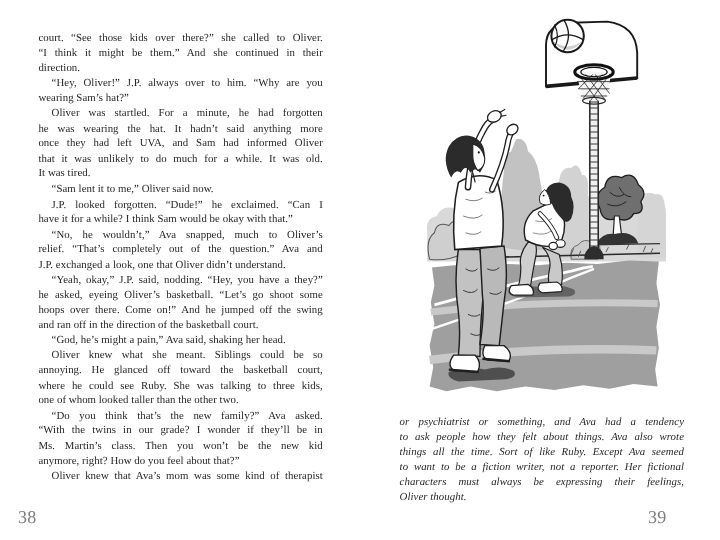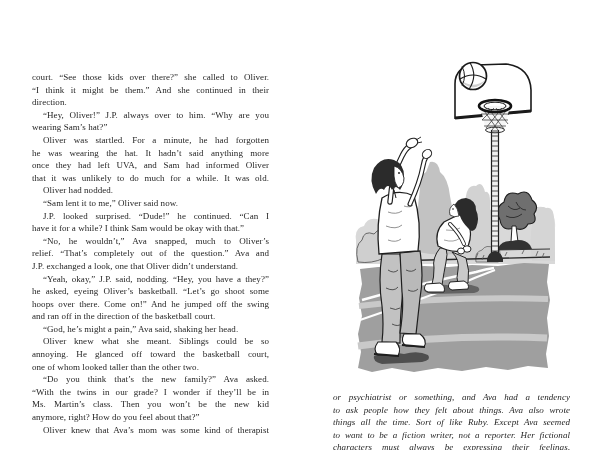--- a/index.html
+++ b/index.html
@@ -2,21 +2,21 @@
 <html><head>
 <meta charset="utf-8">
 <style>
   html,body{margin:0;padding:0;}
   body{
     width:600px;height:450px;position:relative;overflow:hidden;
     background:#ffffff;
     font-family:"Liberation Serif","DejaVu Serif",serif;
     color:#262626;
   }
-  .spread{position:absolute;inset:0;margin-top:46px;}
+  .spread{position:absolute;inset:0;}
   .text-block{
     position:absolute;
     width:237px;
     font-size:9px;
     line-height:12.6px;
     letter-spacing:0.05px;
     color:#262626;
   }
   #leftText{left:32px;top:25px;}
   #rightText{left:333px;top:345px;font-style:italic;}
@@ -40,34 +40,35 @@
     <div class="text-block" id="leftText">
         <div class="tline">court. “See those kids over there?” she called to Oliver.</div>
         <div class="tline">“I think it might be them.” And she continued in their</div>
         <div class="tline pend">direction.</div>
         <div class="tline pind">“Hey, Oliver!” J.P. always over to him. “Why are you</div>
         <div class="tline pend">wearing Sam’s hat?”</div>
         <div class="tline pind">Oliver was startled. For a minute, he had forgotten</div>
         <div class="tline">he was wearing the hat. It hadn’t said anything more</div>
         <div class="tline">once they had left UVA, and Sam had informed Oliver</div>
         <div class="tline">that it was unlikely to do much for a while. It was old.</div>
-        <div class="tline pend pind">Oliver had nodded.</div>
+        <div class="tline pend">It was tired.</div>
         <div class="tline pend pind">“Sam lent it to me,” Oliver said now.</div>
-        <div class="tline pind">J.P. looked surprised. “Dude!” he continued. “Can I</div>
+        <div class="tline pind">J.P. looked forgotten. “Dude!” he exclaimed. “Can I</div>
         <div class="tline pend">have it for a while? I think Sam would be okay with that.”</div>
         <div class="tline pind">“No, he wouldn’t,” Ava snapped, much to Oliver’s</div>
         <div class="tline">relief. “That’s completely out of the question.” Ava and</div>
         <div class="tline pend">J.P. exchanged a look, one that Oliver didn’t understand.</div>
         <div class="tline pind">“Yeah, okay,” J.P. said, nodding. “Hey, you have a they?”</div>
         <div class="tline">he asked, eyeing Oliver’s basketball. “Let’s go shoot some</div>
         <div class="tline">hoops over there. Come on!” And he jumped off the swing</div>
         <div class="tline pend">and ran off in the direction of the basketball court.</div>
         <div class="tline pend pind">“God, he’s might a pain,” Ava said, shaking her head.</div>
         <div class="tline pind">Oliver knew what she meant. Siblings could be so</div>
         <div class="tline">annoying. He glanced off toward the basketball court,</div>
+        <div class="tline">where he could see Ruby. She was talking to three kids,</div>
         <div class="tline pend">one of whom looked taller than the other two.</div>
         <div class="tline pind">“Do you think that’s the new family?” Ava asked.</div>
         <div class="tline">“With the twins in our grade? I wonder if they’ll be in</div>
         <div class="tline">Ms. Martin’s class. Then you won’t be the new kid</div>
         <div class="tline pend">anymore, right? How do you feel about that?”</div>
         <div class="tline pind">Oliver knew that Ava’s mom was some kind of therapist</div>
       </div>
     <div class="page-num" id="pageNumLeft">38</div>
   </div>
 

